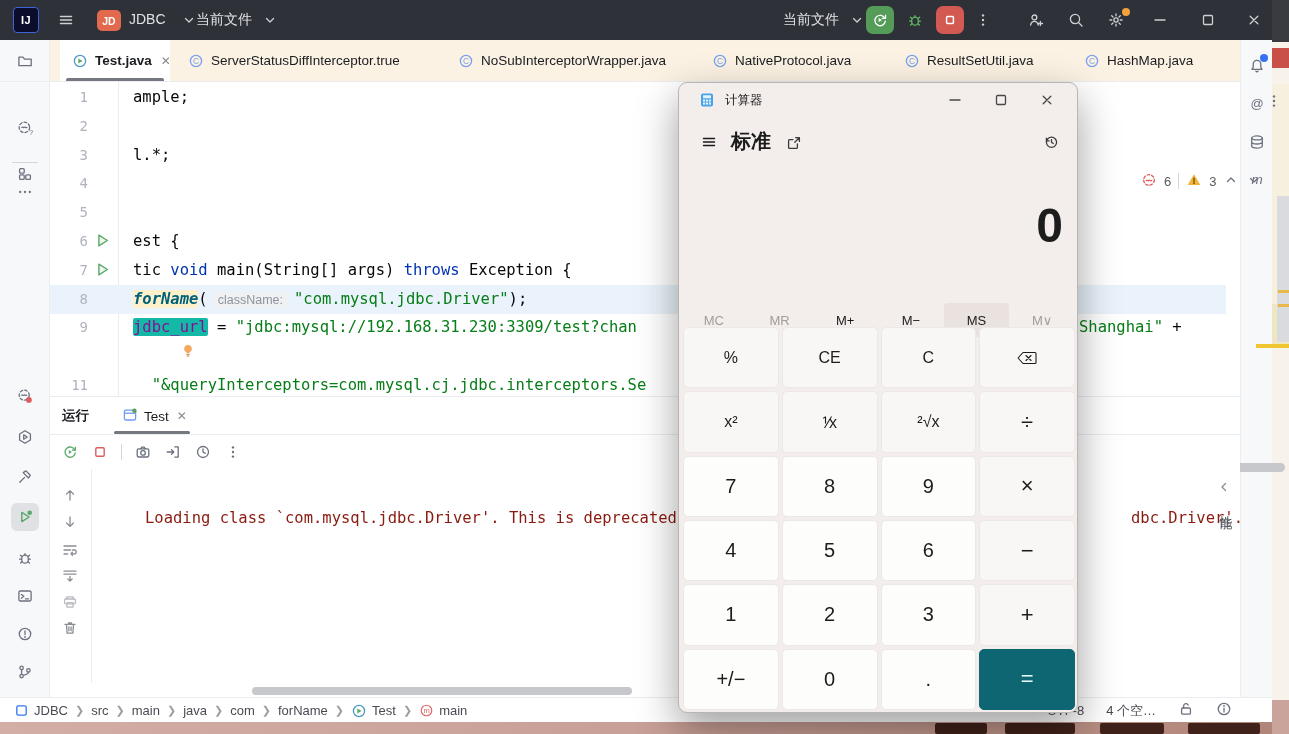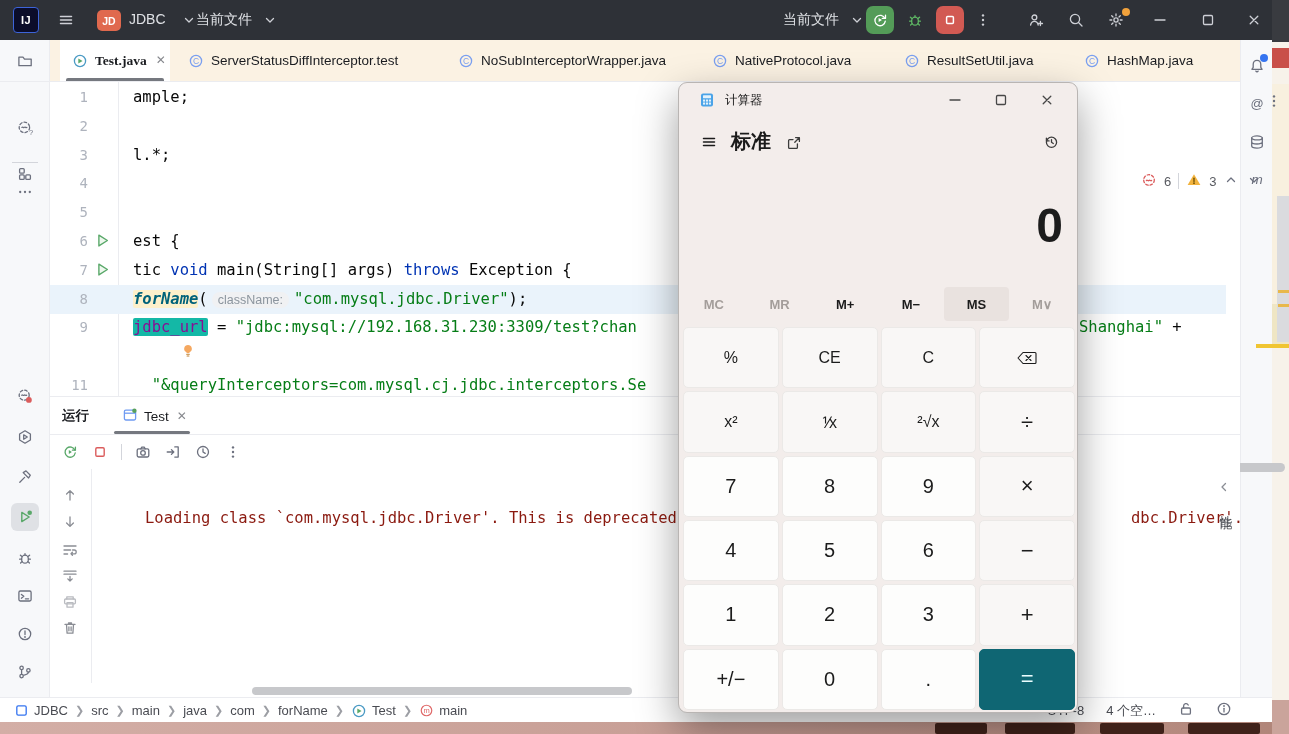--- a/index.html
+++ b/index.html
@@ -37,21 +37,21 @@
   #tb-kebab { left:969px; top:6px; }
   #tb-user { left:1022px; top:6px; }
   #tb-search { left:1062px; top:6px; }
   #tb-gear { left:1102px; top:6px; }
   #gear-dot { left:1122px; top:8px; width:8px; height:8px; border-radius:50%; background:#f1a23c; }
   #wc-min { left:1146px; top:6px; } #wc-max { left:1194px; top:6px; } #wc-close { left:1240px; top:6px; }
 
   
   #tabstrip { left:50px; top:40px; width:1190px; height:42px; background:#fbf2e3; border-bottom:1px solid #ebecf0; }
   .etab { position:absolute; top:0; height:41px; display:flex; align-items:center; gap:7px; padding:0 12px; font-size:13.5px; color:#1a1c20; }
-  .etab.active { background:#ffffff;font-family:Liberation Serif, serif; }
+  .etab.active { background:#ffffff; }
   .etab .underline { position:absolute; left:6px; right:6px; bottom:0; height:3px; background:#75787f; border-radius:2px 2px 0 0; }
   .tab-x { color:#86888d; font-size:12px; margin-left:2px; }
   #tabs-chevron { left:1183px; top:47px; } #tabs-kebab { left:1210px; top:47px; }
   #left-col-top { left:0; top:40px; width:50px; height:42px; background:#f7f8fa; border-right:1px solid #ebecf0; border-bottom:1px solid #ebecf0; }
 
   
   #left-strip { left:0; top:82px; width:50px; height:615px; background:#f7f8fa; border-right:1px solid #ebecf0; }
   #right-strip { left:1240px; top:40px; width:32px; height:657px; background:#f7f8fa; border-left:1px solid #ebecf0; }
   .strip-icon { position:absolute; width:28px; height:28px; display:flex; align-items:center; justify-content:center; color:#6c707e; border-radius:6px; }
   .strip-icon.selected { background:#dfe1e5; }
@@ -109,21 +109,21 @@
   #calc-titlebar { left:0; top:0; width:398px; height:34px; }
   #calc-app-icon { left:20px; top:9px; width:16px; height:16px; }
   #calc-title { left:46px; top:9px; font-size:12.5px; color:#1b1b1b; }
   .calc-wc { position:absolute; top:3px; width:40px; height:28px; display:flex; align-items:center; justify-content:center; color:#474747; }
   #calc-min { left:256px; } #calc-max { left:302px; } #calc-close { left:348px; }
   #calc-hamburger { left:14px; top:44px; width:32px; height:30px; display:flex; align-items:center; justify-content:center; color:#1b1b1b; }
   #calc-mode { left:52px; top:45px; font-size:20px; font-weight:bold; color:#1b1b1b; }
   #calc-pin { left:102px; top:48px; width:26px; height:24px; display:flex; align-items:center; justify-content:center; color:#3c3c3c; }
   #calc-history { left:358px; top:46px; width:28px; height:26px; display:flex; align-items:center; justify-content:center; color:#3c3c3c; }
   #calc-display { left:0; top:108px; width:384px; height:70px; text-align:right; font-size:48px; font-weight:600; color:#1c1c1c; line-height:70px; }
-  #calc-memrow { left:2px; top:204px; width:394px; height:34px; display:flex;font-weight:bold; }
+  #calc-memrow { left:2px; top:220px; width:394px; height:34px; display:flex; }
   .membtn { flex:1; display:flex; align-items:center; justify-content:center; font-size:13px; color:#1b1b1b; border-radius:4px; }
   .membtn.disabled { color:#a39d9a; }
   .membtn.active { background:#e9e2df; }
   #calc-keys { left:4px; top:244px; width:392px; height:383px; display:grid; grid-template-columns:repeat(4,1fr); grid-template-rows:repeat(6,1fr); gap:3px; }
   .key { border:1px solid #ebe9e7; border-radius:5px; background:#f9f7f6; display:flex; align-items:center; justify-content:center; font-size:16px; color:#1c1c1c; }
   .key.num { background:#fdfdfc; font-size:20px; }
   .key.op { font-size:22px; font-weight:300; }
   .key.eq { background:#0f6673; border-color:#0f6673; color:#eafdff; font-size:22px; }
   .key svg { display:block; }
 </style>
@@ -268,21 +268,21 @@
           <span class="tab-x">✕</span>
           <div class="underline"></div>
         </div>
         <div class="etab" style="left: 126px; width: 248px;">
           <span class="icon-slot" style="display: inline-flex; align-items: center; justify-content: center;">
             <svg width="16" height="16" viewBox="0 0 16 16" fill="none">
               <circle cx="8" cy="8" r="5.6" stroke="#7a9ff0" stroke-width="1.3"></circle>
               <text x="8" y="11" text-anchor="middle" font-size="8.5" fill="#7a9ff0">C</text>
             </svg>
           </span>
-          <span>ServerStatusDiffInterceptor.test</span>
+          <span>ServerStatusDiffInterceptor.true</span>
         </div>
         <div class="etab" style="left: 396px; width: 232px;">
           <span class="icon-slot" style="display: inline-flex; align-items: center; justify-content: center;">
             <svg width="16" height="16" viewBox="0 0 16 16" fill="none">
               <circle cx="8" cy="8" r="5.6" stroke="#7a9ff0" stroke-width="1.3"></circle>
               <text x="8" y="11" text-anchor="middle" font-size="8.5" fill="#7a9ff0">C</text>
             </svg>
           </span>
           <span>NoSubInterceptorWrapper.java</span>
         </div>

